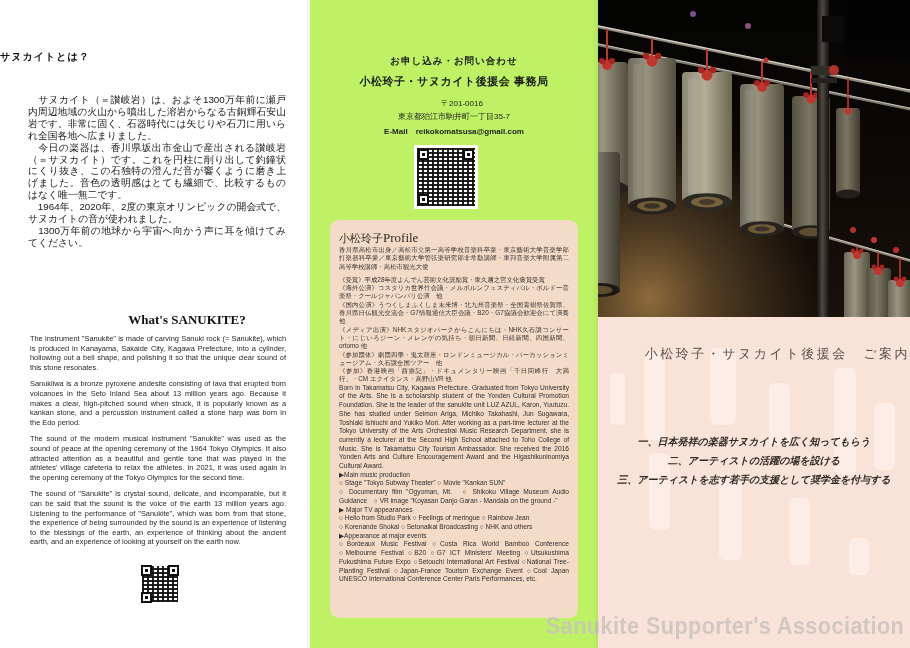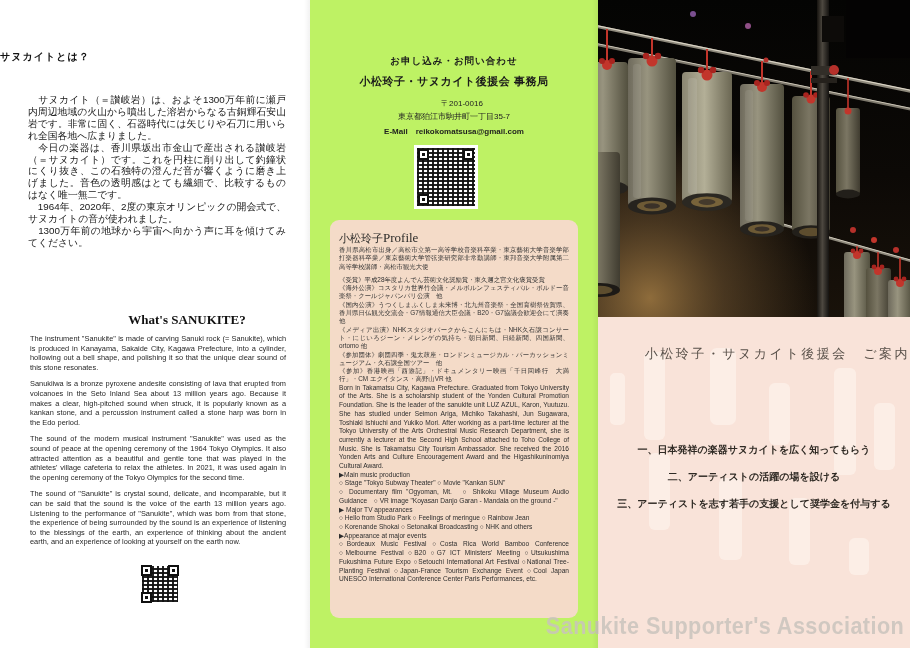--- a/index.html
+++ b/index.html
@@ -53,21 +53,21 @@
   .card-en p{margin:0;}
   
   .panel-right{position:absolute;left:598px;top:0;width:312px;height:648px;background:#0a0805;}
   .panel-right svg{position:absolute;left:0;top:0;}
   .rp-title{position:absolute;left:0;top:326px;width:100%;text-align:right;
             font-size:13px;letter-spacing:2.5px;color:#59514a;margin-top:19px;}
   .rp-rinen{position:absolute;left:0;top:404px;width:100%;text-align:center;
             font-size:10.5px;font-weight:bold;color:#2f2a24;}
   .rp-principles{position:absolute;left:0;top:432px;width:100%;text-align:center;
                  font-size:10px;font-weight:bold;line-height:19px;color:#2f2a24;}
-  .rp-principles div{margin:8px;}
+  .rp-principles div{margin:0;font-style:italic;}
   .rp-footer{position:absolute;right:6px;bottom:8px;font-size:24px;font-weight:bold;
              letter-spacing:.5px;color:rgba(201,195,188,.85);
              transform:scaleX(.9);transform-origin:right center;white-space:nowrap;}
   
   .crease{position:absolute;top:0;height:648px;width:6px;pointer-events:none;
           background:linear-gradient(90deg, transparent, rgba(0,0,0,.05));}
 </style>
 </head>
 <body>
 

